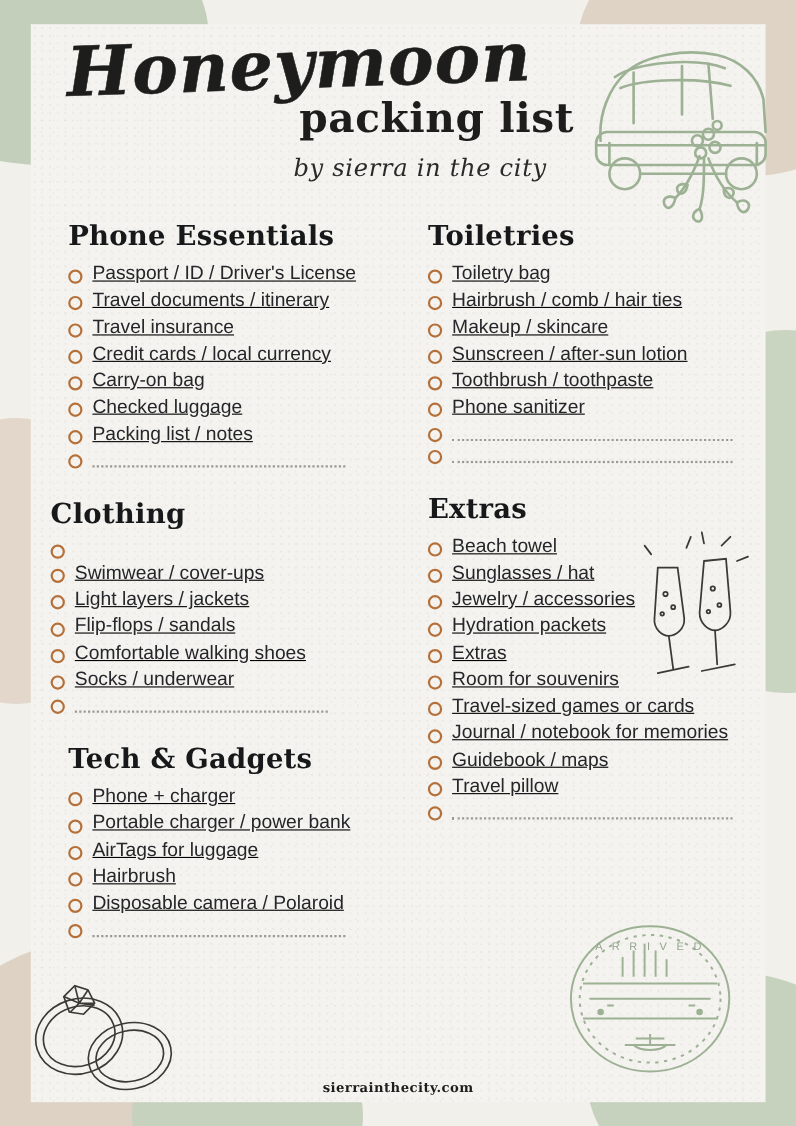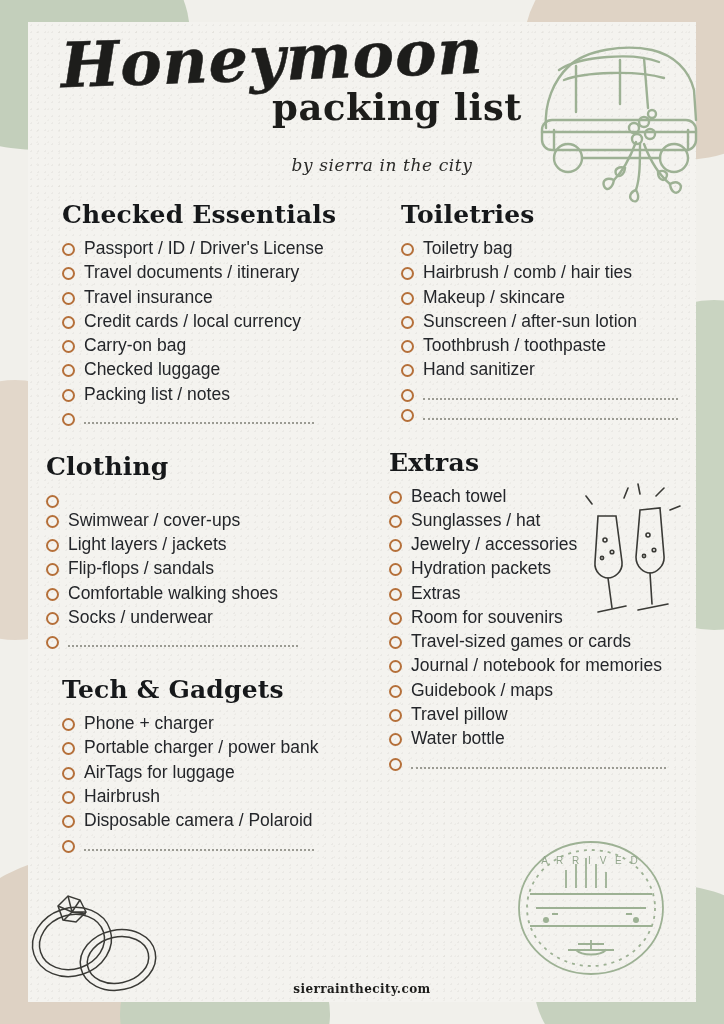--- a/index.html
+++ b/index.html
@@ -113,23 +113,23 @@
     font-size: 37px;
     font-weight: bold;
     color: #1d1d1b;
     margin-top: -6px;
     margin-left: 70px;
     letter-spacing: 0.5px;
   }
   .byline {
     font-family: "DejaVu Serif", serif;
     font-style: italic;
-    font-size: 17px;
+    font-size: 22px;
     color: #2a2a28;
-    margin-top: 26px;
+    margin-top: 12px;
     margin-left: 40px;
     letter-spacing: 0.6px;
   }
 
   
   .car-illo {
     position: absolute;
     right: 10px;
     top: 8px;
     width: 190px;
@@ -182,32 +182,33 @@
     font-family: "DejaVu Serif", serif;
     font-weight: bold;
     font-size: 25px;
     color: #16181a;
     margin: 0 0 8px 0;
     letter-spacing: 0.2px;
   }
   .sec-travel    { margin-left: 16px; }
   .sec-clothing  { }
   .sec-tech      { margin-left: 16px; }
-  .sec-toiletries{ margin-left: 16px; }
+  .sec-toiletries{ margin-left: 4px; }
   .sec-extras    { margin-left: 4px; }
 
   ul.items {
     list-style: none;
     margin: 0;
     padding: 0;
   }
   ul.items li {
     display: flex;
-    align-items: flex-start;
+    align-items: center;
     margin-bottom: 1px;
+    text-decoration: underline;
   }
   .bullet {
     flex: 0 0 auto;
     width: 13px;
     height: 13px;
     border: 2px solid #b5703a;
     border-radius: 50%;
     margin-top: 6px;
     margin-right: 9px;
     box-sizing: border-box;
@@ -341,21 +342,21 @@
   <div class="header">
     <div class="title-script">Honeymoon</div>
     <div class="title-sub">packing list</div>
     <div class="byline">by sierra in the city</div>
   </div>
 
   <div class="columns">
     <div class="col col-left">
 
       <div class="section sec-travel">
-        <h2 class="section-title">Checked Essentials</h2>
+        <h2 class="section-title">Phone Essentials</h2>
         <ul class="items">
           <li>
               <span class="bullet"></span>
               <span class="item-text">Passport / ID / Driver's License</span>
             </li>
           <li>
               <span class="bullet"></span>
               <span class="item-text">Travel documents / itinerary</span>
             </li>
           <li>
@@ -470,21 +471,21 @@
           <li>
               <span class="bullet"></span>
               <span class="item-text">Sunscreen / after-sun lotion</span>
             </li>
           <li>
               <span class="bullet"></span>
               <span class="item-text">Toothbrush / toothpaste</span>
             </li>
           <li>
               <span class="bullet"></span>
-              <span class="item-text">Hand sanitizer</span>
+              <span class="item-text">Phone sanitizer</span>
             </li>
           <li>
               <span class="bullet"></span>
               <span class="dots dots-wide"></span>
             </li>
           <li>
               <span class="bullet"></span>
               <span class="dots dots-wide"></span>
             </li>
         </ul>
@@ -528,24 +529,20 @@
           <li>
               <span class="bullet"></span>
               <span class="item-text">Guidebook / maps</span>
             </li>
           <li>
               <span class="bullet"></span>
               <span class="item-text">Travel pillow</span>
             </li>
           <li>
               <span class="bullet"></span>
-              <span class="item-text">Water bottle</span>
-            </li>
-          <li>
-              <span class="bullet"></span>
               <span class="dots dots-wide"></span>
             </li>
         </ul>
       </div>
 
     </div>
   </div>
 
   <div class="footer">sierrainthecity.com</div>
 </div>

